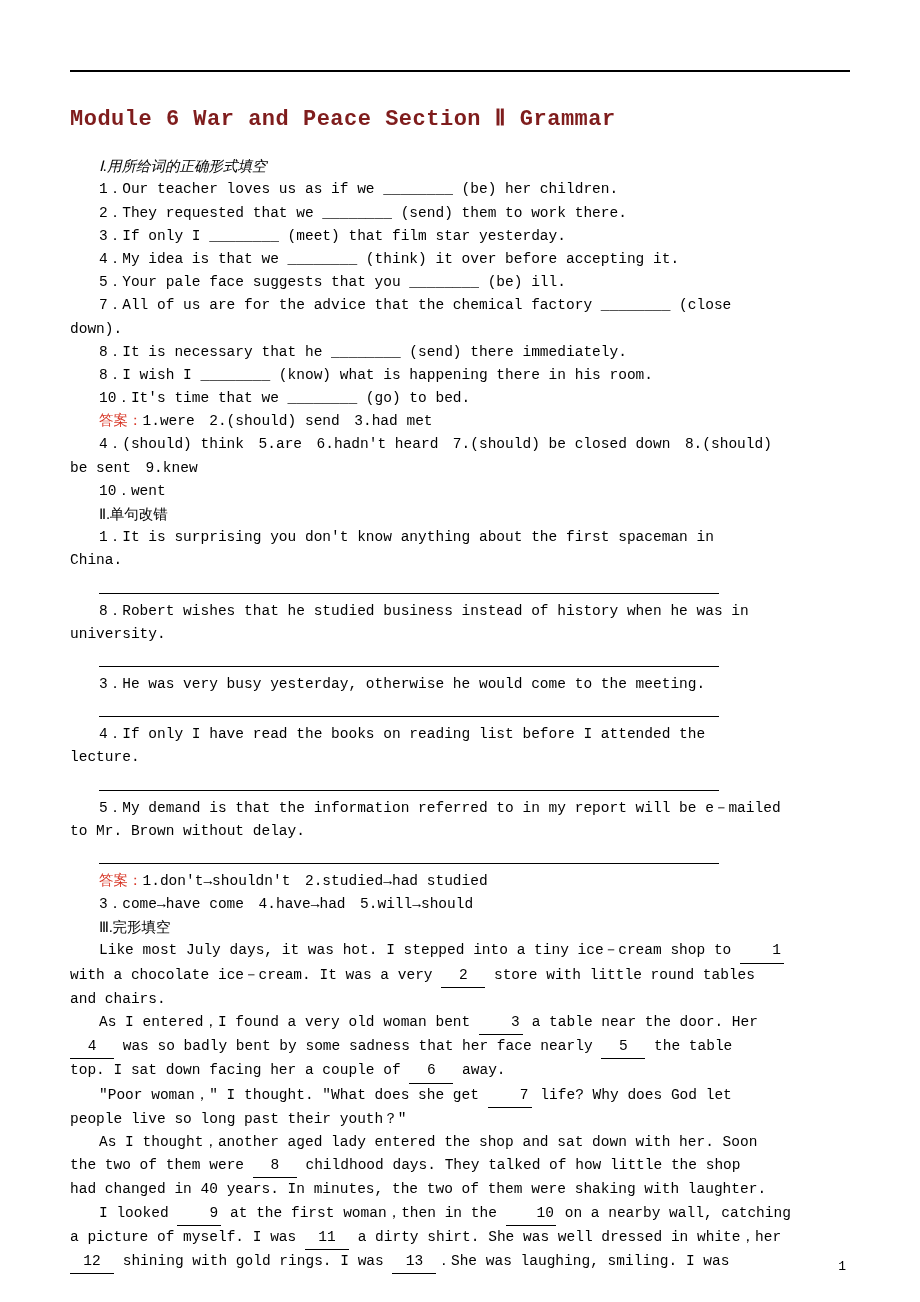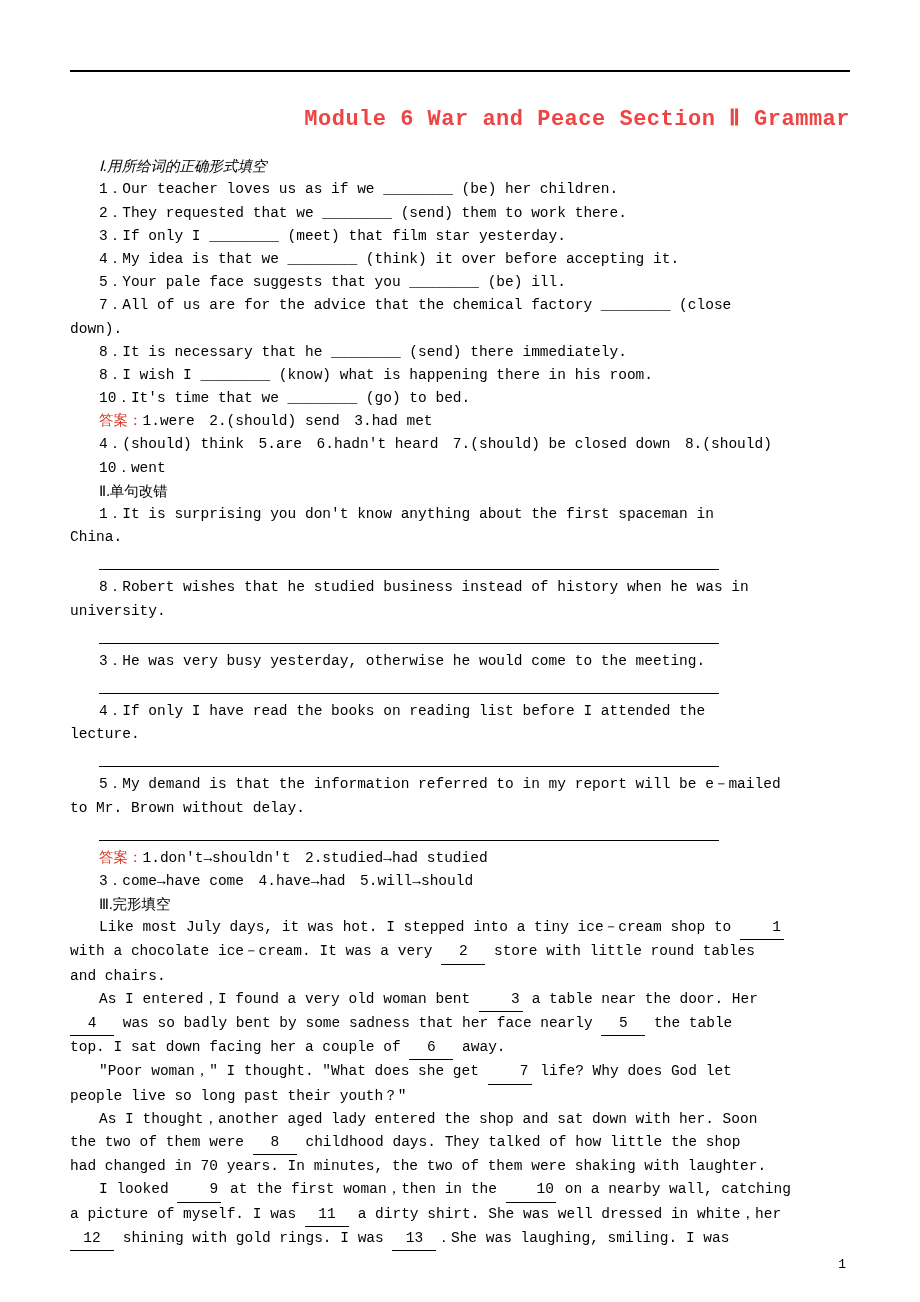--- a/index.html
+++ b/index.html
@@ -16,22 +16,22 @@
     position: relative;
     color: #000;
     font-size: 14.5px;
     line-height: 1.6;
   }
   .topline {
     border-top: 2px solid #000;
     margin-bottom: 30px;
   }
   .title {
-    text-align: right;
-    color: #ef4444;
+    text-align: left;
+    color: #7f1d1d;
     font-weight: bold;
     font-family: "Courier New", Courier, monospace;
     font-size: 22px;
     margin: 8px 0 18px 0;
     letter-spacing: 0.5px;
   }
   .section-head {
     font-family: "SimSun", serif;
     text-indent: 2em;
     font-style: italic;
@@ -82,20 +82,21 @@
   <div class="line mono">3．If only I ________ (meet) that film star yesterday.</div>
   <div class="line mono">4．My idea is that we ________ (think) it over before accepting it.</div>
   <div class="line mono">5．Your pale face suggests that you ________ (be) ill.</div>
   <div class="line mono">7．All of us are for the advice that the chemical factory ________ (close</div>
   <div class="mono" style="text-indent:0">down).</div>
   <div class="line mono">8．It is necessary that he ________ (send) there immediately.</div>
   <div class="line mono">8．I wish I ________ (know) what is happening there in his room.</div>
   <div class="line mono">10．It's time that we ________ (go) to bed.</div>
   <div class="line mono"><span class="red">答案：</span><span>1.were　2.(should) send　3.had met</span></div>
   <div class="line mono">4．(should) think　5.are　6.hadn't heard　7.(should) be closed down　8.(should)</div>
+  <div class="mono" style="text-indent:0">be sent　9.knew</div>
   <div class="line mono">10．went</div>
 
   <div class="line">Ⅱ.单句改错</div>
   <div class="line mono">1．It is surprising you don't know anything about the first spaceman in</div>
   <div class="mono" style="text-indent:0">China.</div>
   <div class="ansline"></div>
   <div class="line mono">8．Robert wishes that he studied business instead of history when he was in</div>
   <div class="mono" style="text-indent:0">university.</div>
   <div class="ansline"></div>
   <div class="line mono">3．He was very busy yesterday, otherwise he would come to the meeting.</div>
@@ -117,20 +118,20 @@
 
   <div class="line mono"><span>As I entered，I found a very old woman bent </span><span class="blank-sm">3</span><span> a table near the door. Her</span></div>
   <div class="mono" style="text-indent:0"><span class="blank-sm">4</span><span> was so badly bent by some sadness that her face nearly </span><span class="blank-sm">5</span><span> the table</span></div>
   <div class="mono" style="text-indent:0"><span>top. I sat down facing her a couple of </span><span class="blank-sm">6</span><span> away.</span></div>
 
   <div class="line mono"><span>"Poor woman，" I thought. "What does she get </span><span class="blank-sm">7</span><span> life? Why does God let</span></div>
   <div class="mono" style="text-indent:0">people live so long past their youth？"</div>
 
   <div class="line mono">As I thought，another aged lady entered the shop and sat down with her. Soon</div>
   <div class="mono" style="text-indent:0"><span>the two of them were </span><span class="blank-sm">8</span><span> childhood days. They talked of how little the shop</span></div>
-  <div class="mono" style="text-indent:0">had changed in 70 years. In minutes, the two of them were shaking with laughter.</div>
+  <div class="mono" style="text-indent:0">had changed in 40 years. In minutes, the two of them were shaking with laughter.</div>
 
   <div class="line mono"><span>I looked </span><span class="blank-sm">9</span><span> at the first woman，then in the </span><span class="blank-sm">10</span><span> on a nearby wall, catching</span></div>
   <div class="mono" style="text-indent:0"><span>a picture of myself. I was </span><span class="blank-sm">11</span><span> a dirty shirt. She was well dressed in white，her</span></div>
   <div class="mono" style="text-indent:0"><span class="blank-sm">12</span><span> shining with gold rings. I was </span><span class="blank-sm">13</span><span>．She was laughing, smiling. I was</span></div>
 
   <div class="pagenum">1</div>
 </div>
 
 </body></html>

